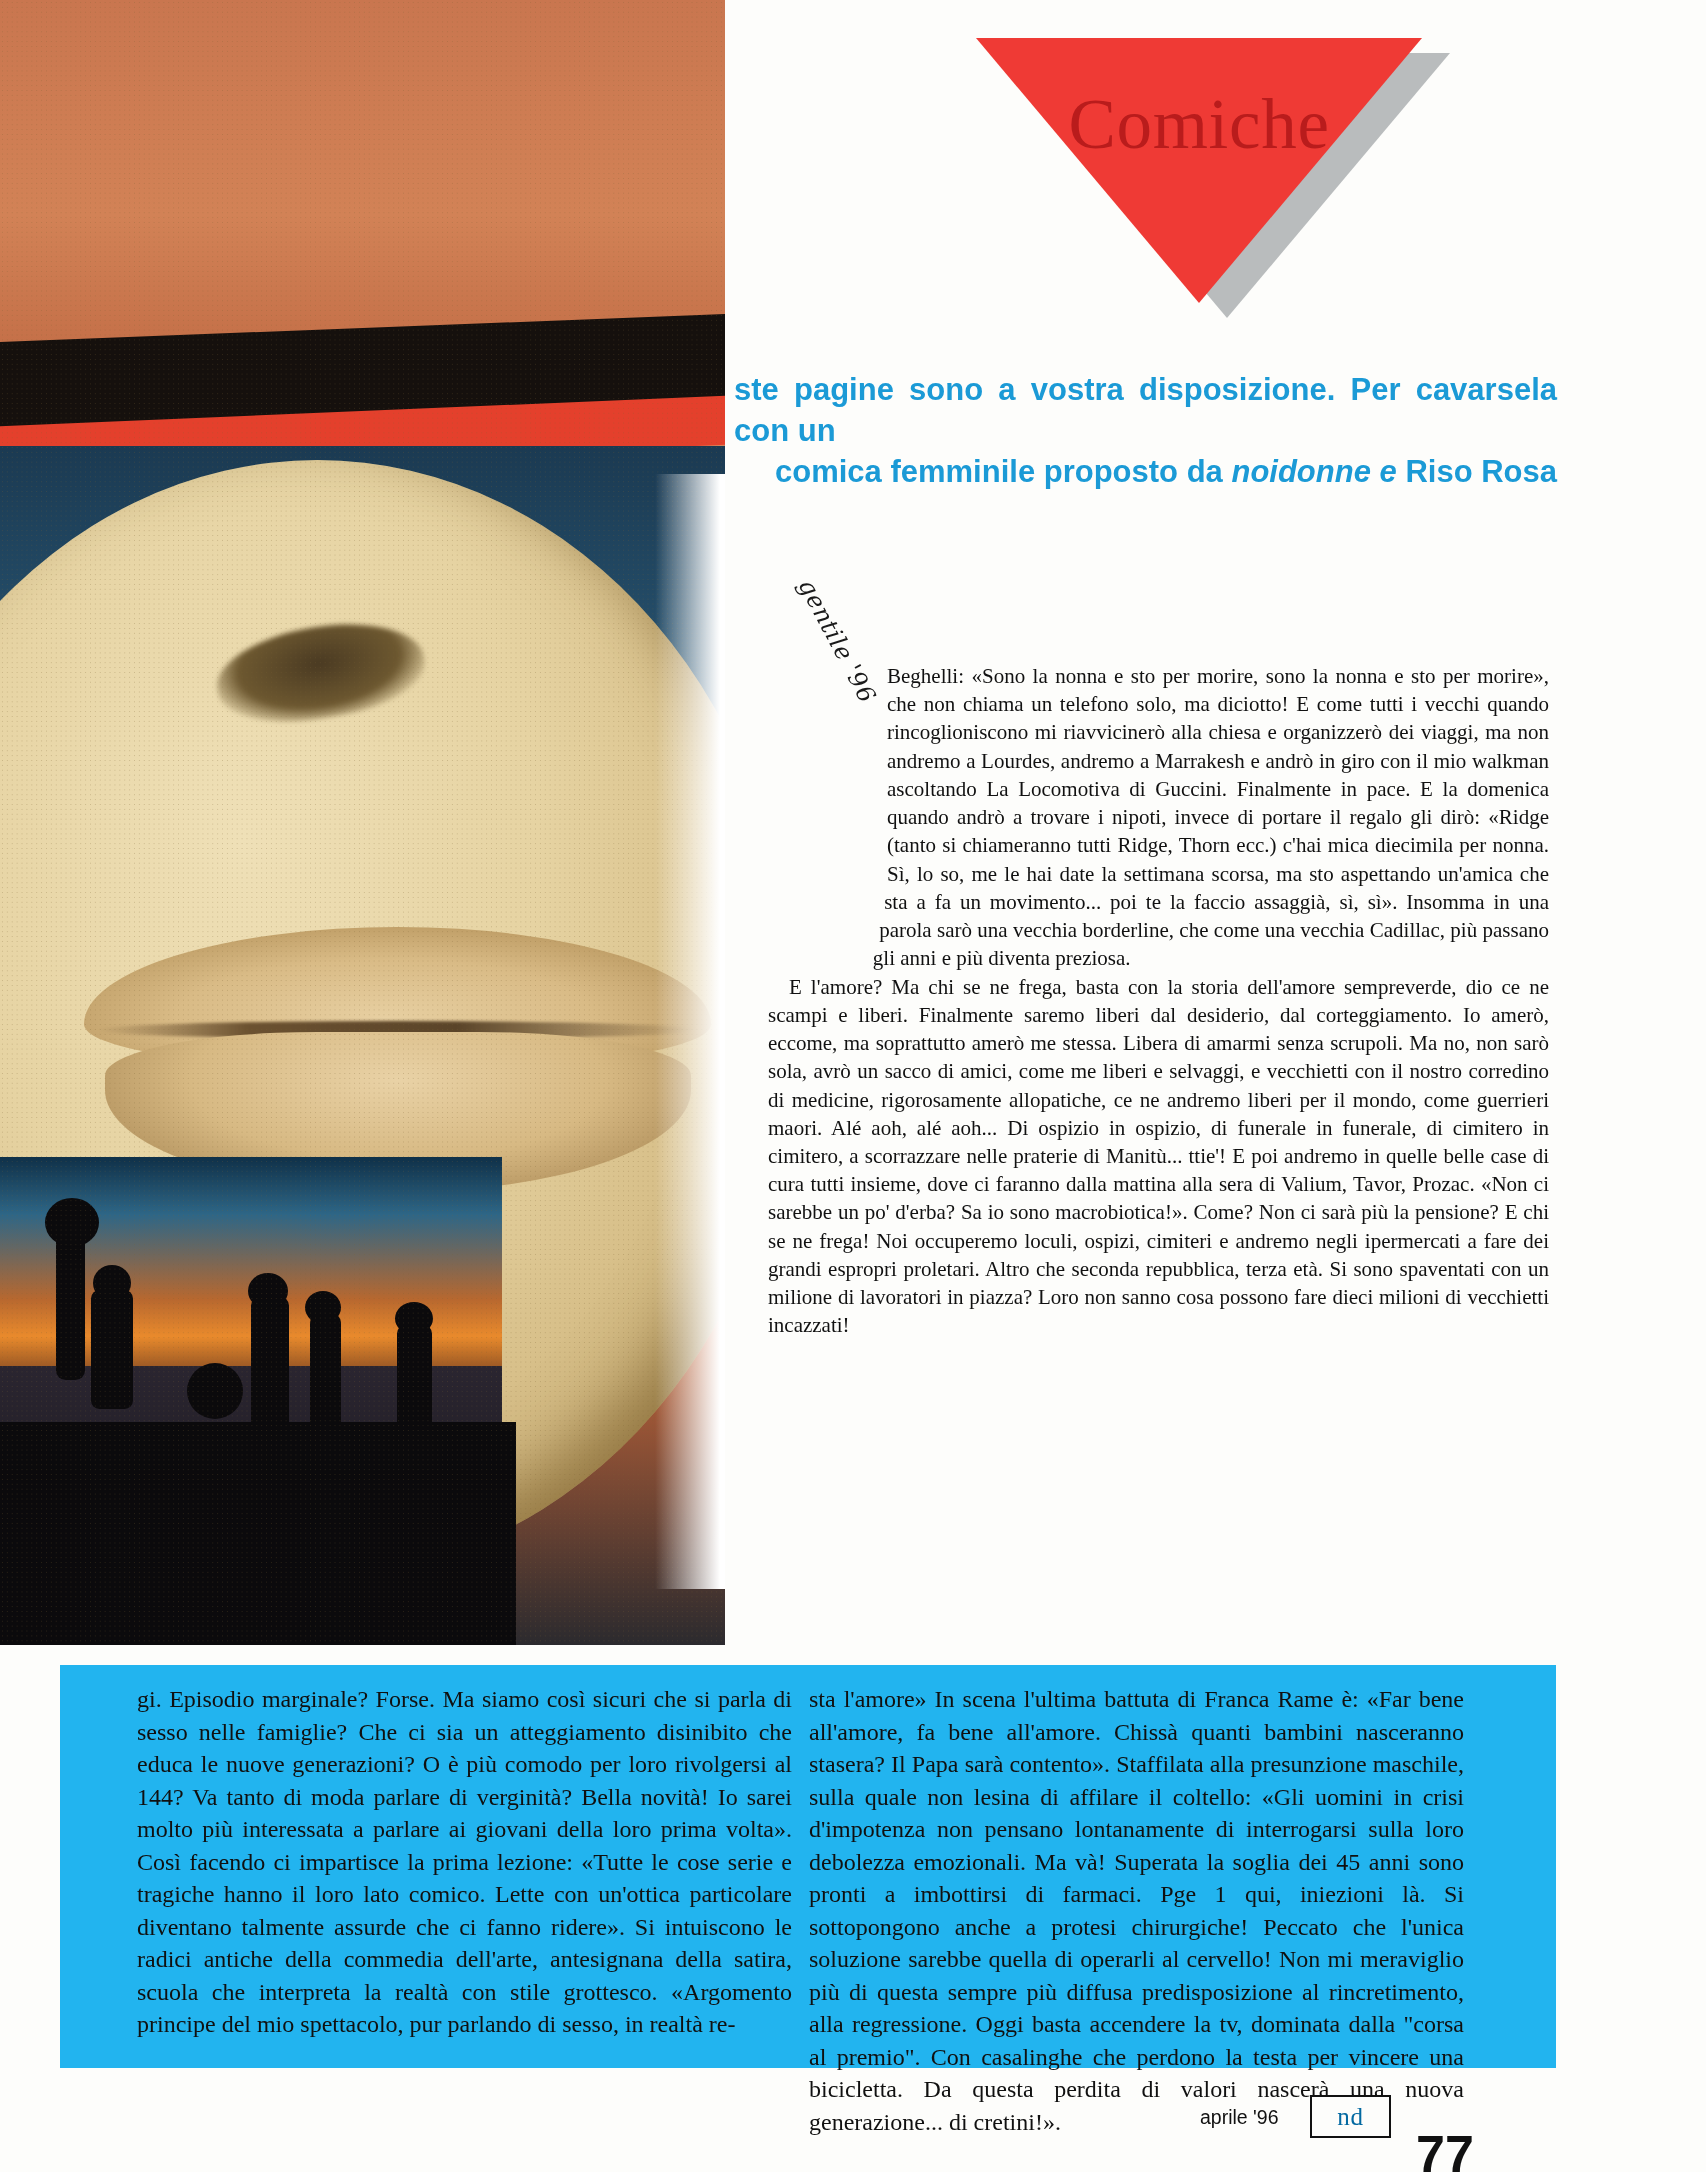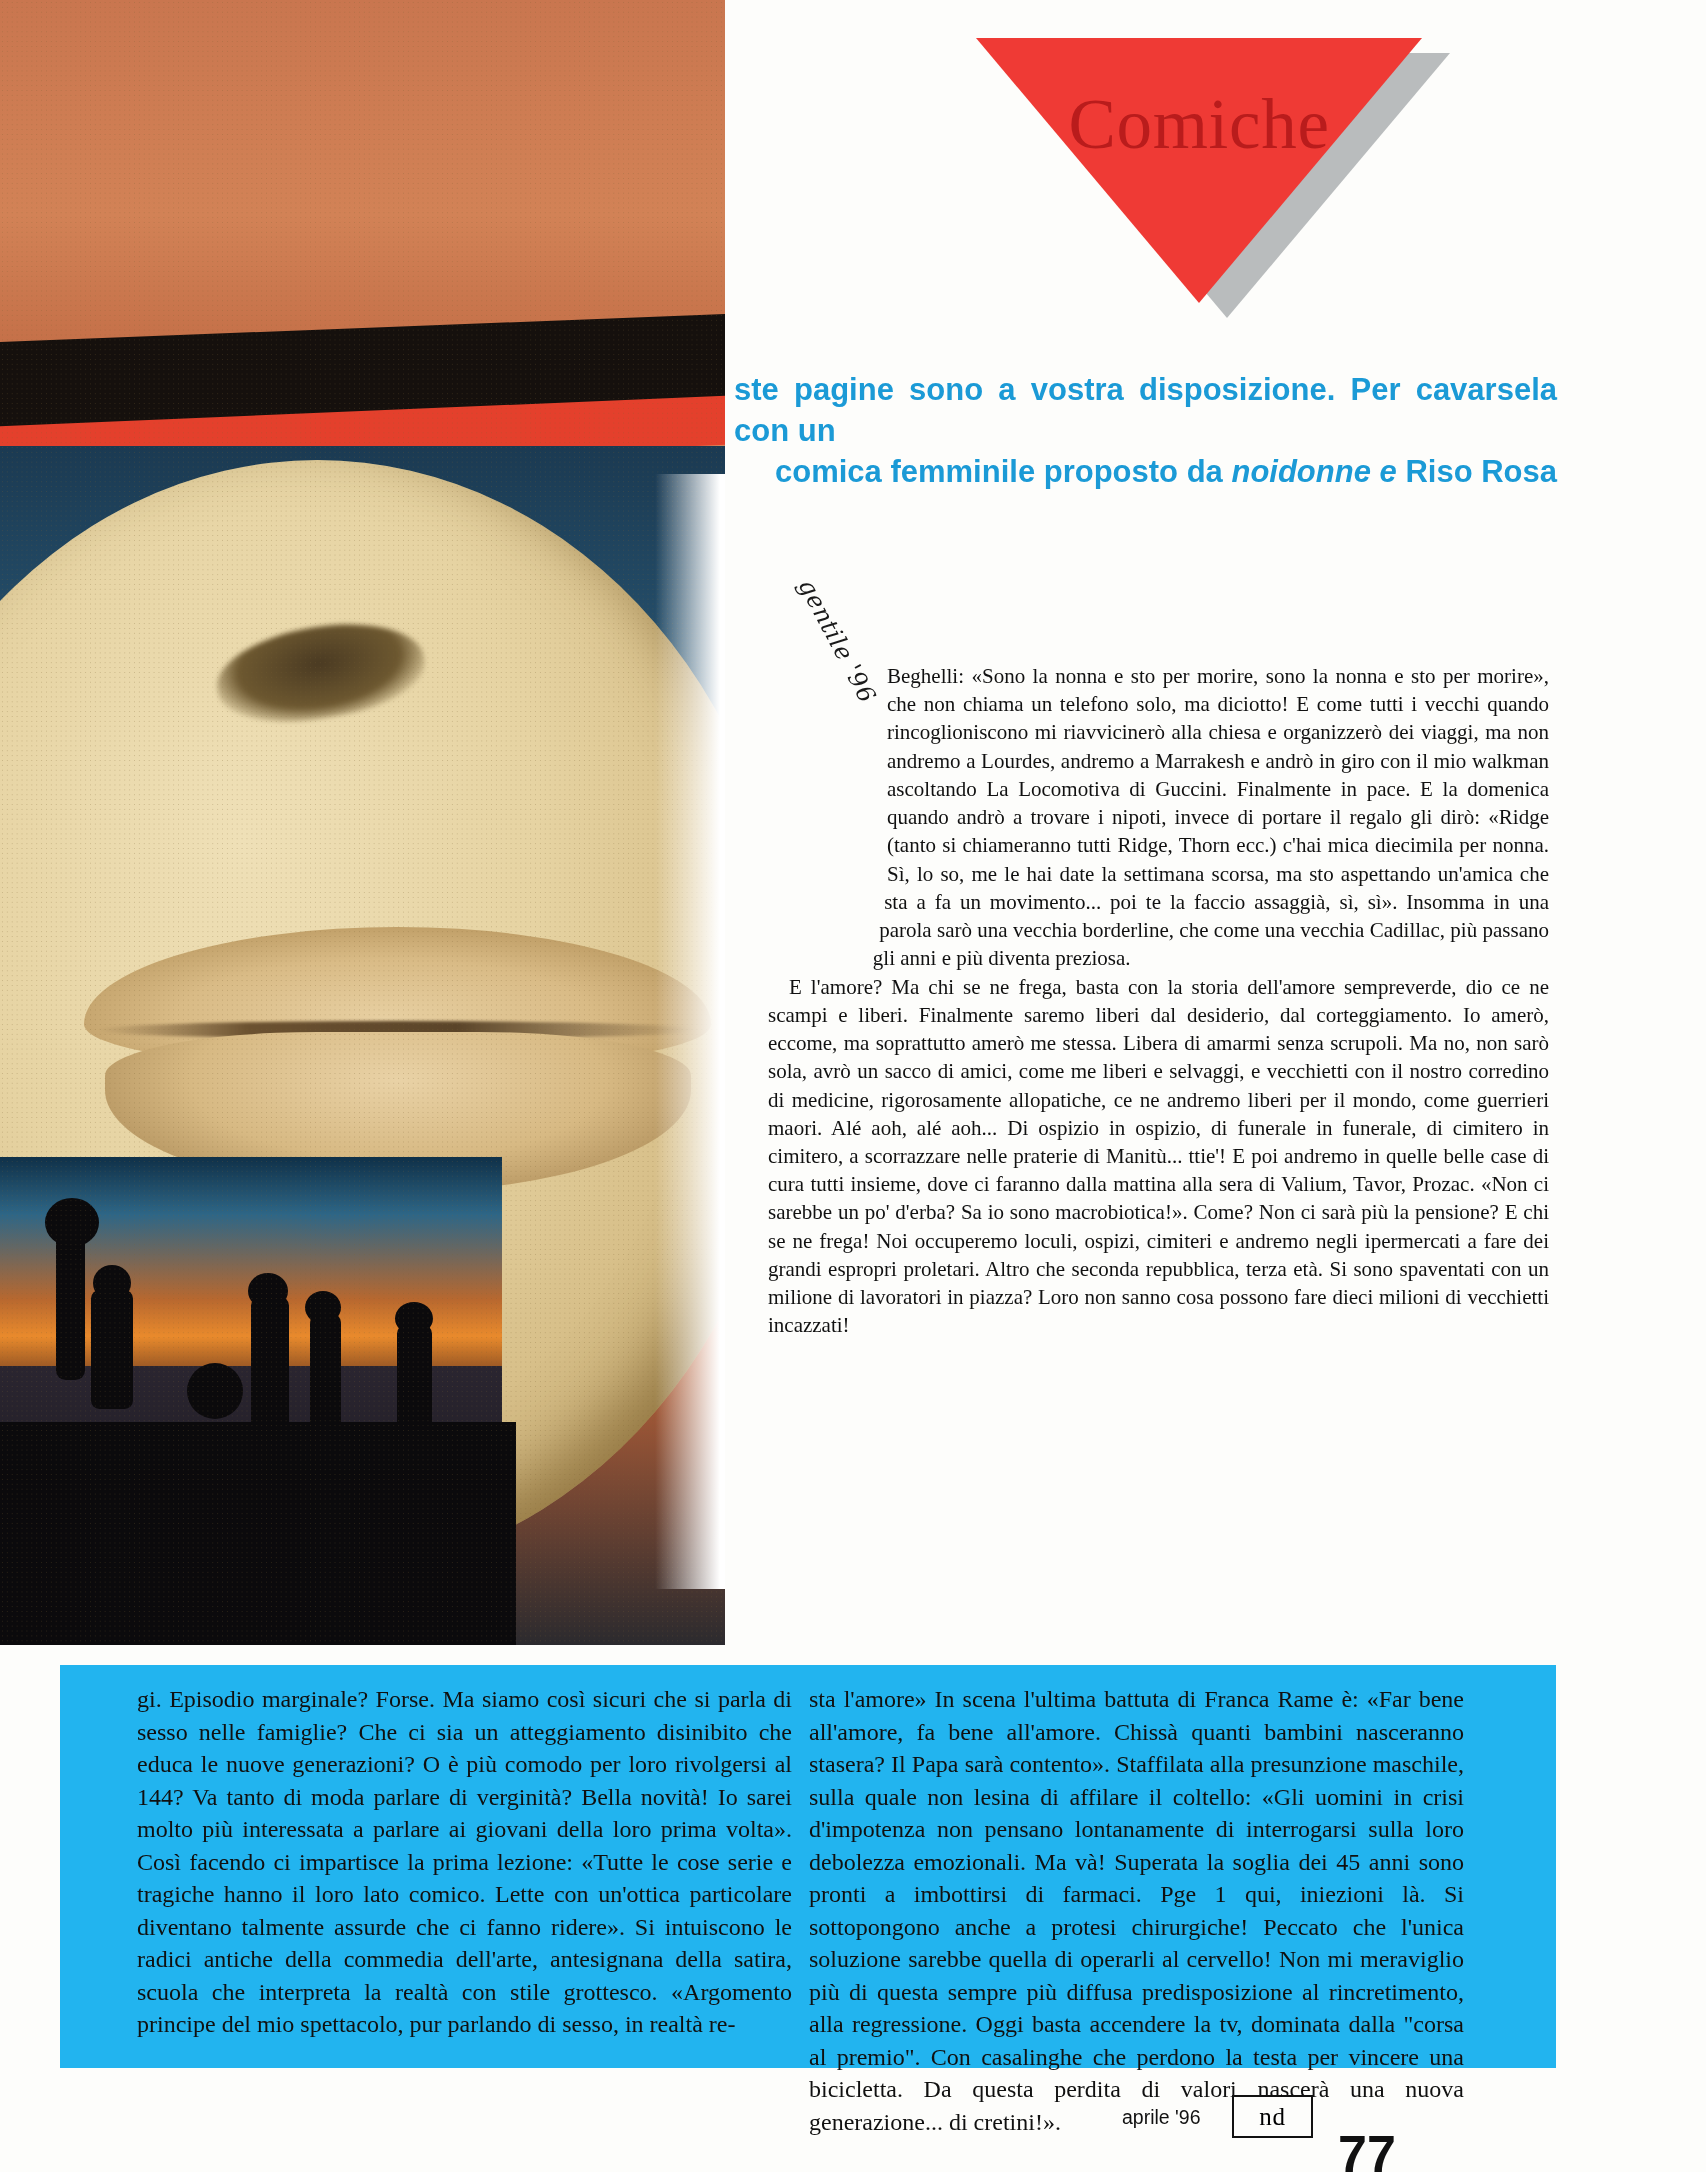--- a/index.html
+++ b/index.html
@@ -68,25 +68,25 @@
   .maincol p.first{text-indent:0;}
 
   
   .bluepanel{position:absolute;left:60px;top:1665px;width:1496px;height:403px;background:#22b4ef;}
   .bp-col{position:absolute;top:18px;width:655px;color:#101010;font-size:24px;line-height:1.355;
       text-align:justify;font-family:"Liberation Serif",serif;}
   .bp-left{left:77px;}
   .bp-right{left:749px;}
 
   
-  .footer{position:absolute;left:1122px;top:2091px;width:390px;height:56px;}
+  .footer{position:absolute;left:1200px;top:2091px;width:390px;height:56px;}
   .f-date{position:absolute;left:0;top:15.3px;font-size:19.5px;font-family:"Liberation Sans",sans-serif;color:#111;}
   .f-logo{position:absolute;left:110px;top:4.2px;width:77px;height:39px;border:2.1px solid #111;
       display:flex;align-items:center;justify-content:center;font-family:"Liberation Serif",serif;
-      font-size:25px;color:#000000;letter-spacing:0.7px;}
+      font-size:25px;color:#0369a1;letter-spacing:0.7px;}
   .f-page{position:absolute;left:216px;top:-2.8px;font-family:"Liberation Sans",sans-serif;
       font-weight:bold;font-size:52px;color:#111;margin-top:36px;}
 </style>
 </head>
 <body>
 
 <div class="page">
 
   <div class="photo">
     <div class="sky"></div>

